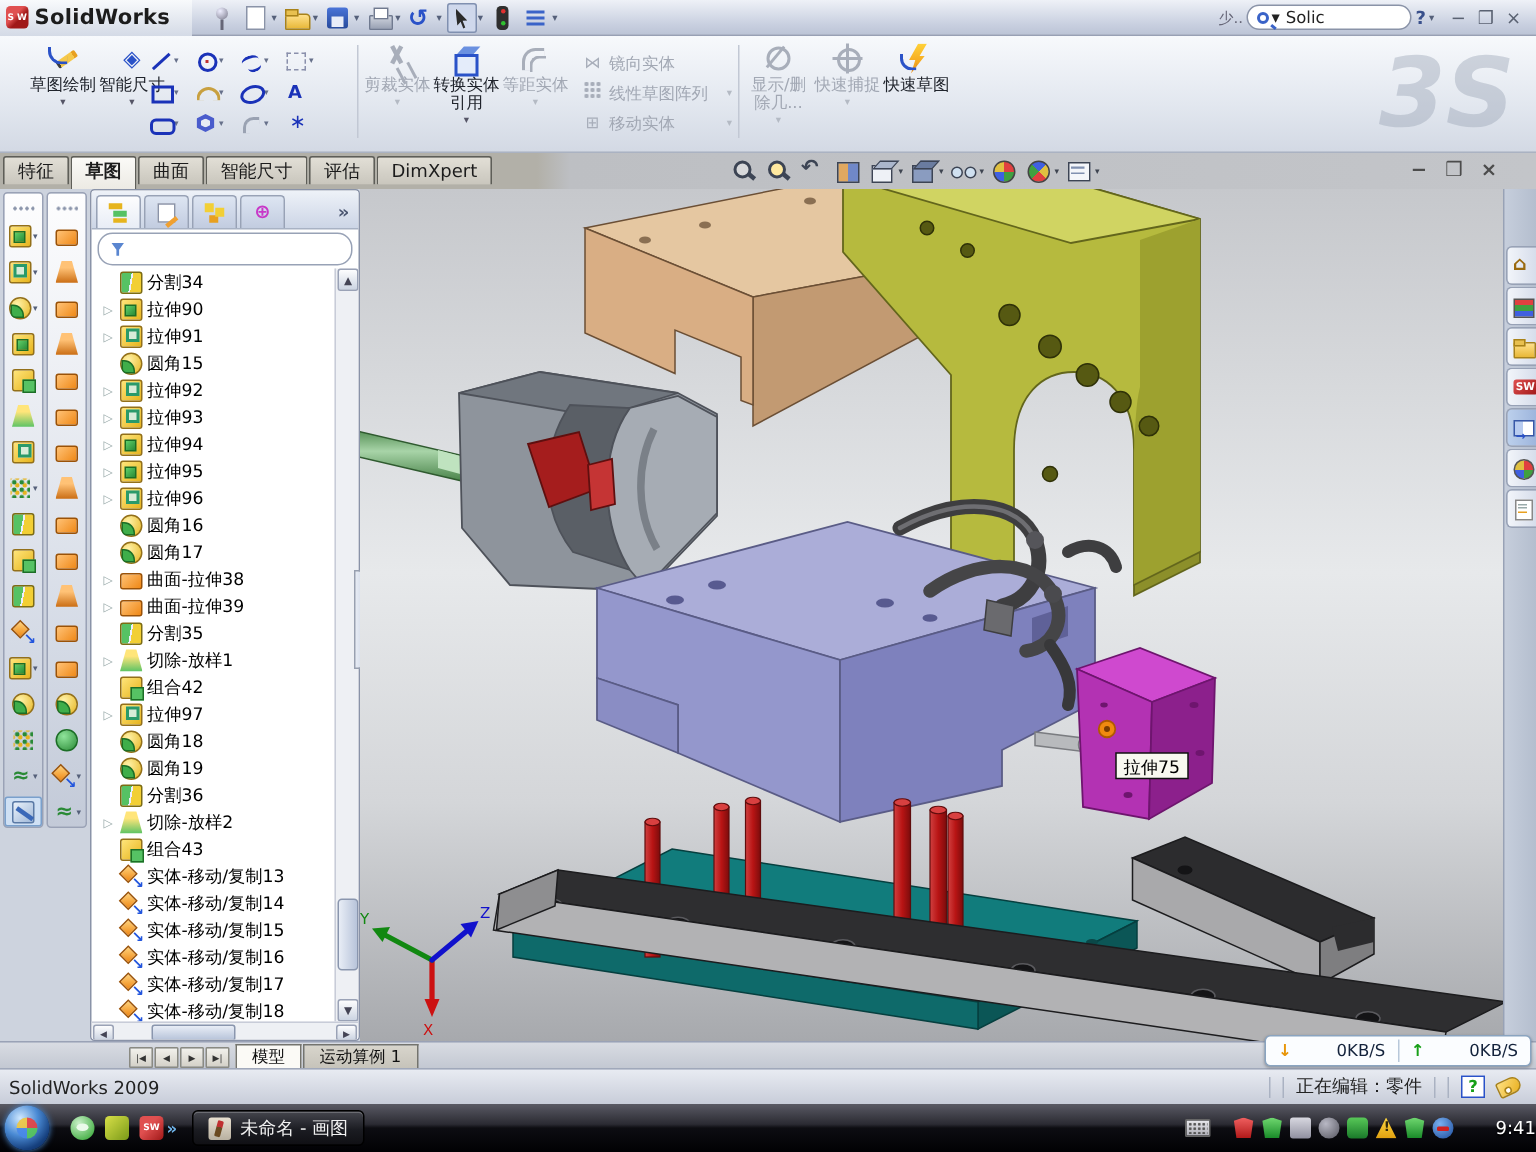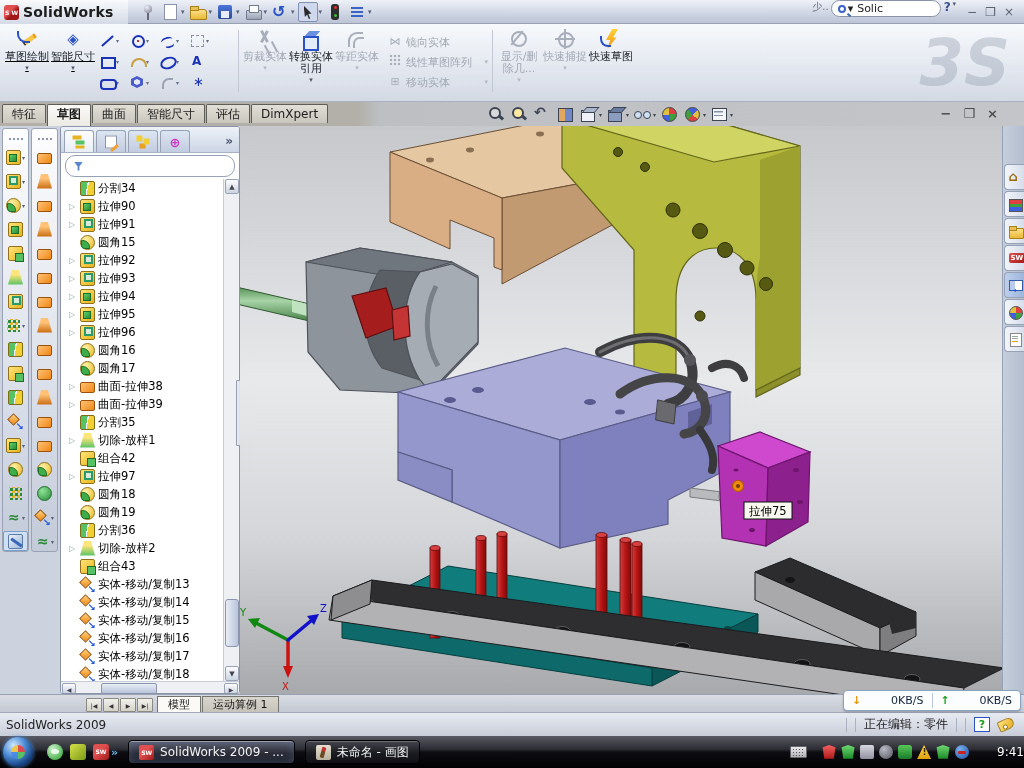--- a/index.html
+++ b/index.html
@@ -2,21 +2,21 @@
 <html><head>
 <meta charset="utf-8">
 <style>
   html,body{margin:0;padding:0;background:#444;}
   *{box-sizing:border-box;font-family:"DejaVu Sans","Liberation Sans",sans-serif;}
   #screen{position:relative;width:1024px;height:768px;overflow:hidden;background:#cdd3de;cursor:default;}
 
   
   #titlebar{position:absolute;left:0;top:0;width:1024px;height:24px;
     background:linear-gradient(180deg,#eef1f7,#c9d0e0 70%,#bcc4d6);border-bottom:1px solid #98a0b4;
-    display:flex;}
+    display:flex;align-items:center;}
   #logo{display:flex;align-items:center;gap:4px;width:128px;height:24px;padding-left:4px;
     background:linear-gradient(180deg,#f8fafc,#d4dae6);}
   .swcube{width:15px;height:15px;border-radius:3px;background:linear-gradient(135deg,#e05050 40%,#a01818 60%);
     color:#fff;font-size:6px;font-weight:bold;line-height:15px;text-align:center;}
   #logotext{font-size:14px;font-weight:bold;color:#1c1c1c;letter-spacing:.2px;}
   #menubar{display:flex;align-items:center;height:24px;margin-left:14px;}
   .menu-item{padding:0 9px;font-size:12px;color:#141414;line-height:24px;}
   #tb-main{display:flex;align-items:center;gap:2px;margin-left:10px;flex:1;}
   .tbtn{width:20px;height:20px;position:relative;border-radius:2px;}
   .tcaret{font-size:7px;color:#55607a;margin:0 1px 0 -1px;}
@@ -334,21 +334,21 @@
     <span class="tcaret">▾</span>
     <div id="winbtns">
       <span>−</span>
       <span>❒</span>
       <span>×</span>
     </div>
   </div>
 
   <div id="ribbon">
     <div id="watermark">3S</div>
-    <div class="rgroup" id="grp-left" style="left:4px;text-decoration:underline;">
+    <div class="rgroup" id="grp-left" style="left:19px;">
         <div class="rb">
           <span class="rbi rbi-pencil"></span>
           <div class="rlabel">草图绘制</div>
           <div class="rcaret">▾</div>
         </div>
         <div class="rb">
           <span class="rbi rbi-smartdim"></span>
           <div class="rlabel">智能尺寸</div>
           <div class="rcaret">▾</div>
         </div>
@@ -1036,24 +1036,20 @@
 
   <div id="taskbar">
     <div id="startorb"></div>
     <div id="quicklaunch">
         <div class="ql ql-msg"></div>
         <div class="ql ql-sec"></div>
         <div class="ql ql-swq">SW</div>
       </div>
     <span id="qlchev">»</span>
     <div id="taskbtns" style="display:flex;">
-        <div class="taskbtn active">
-          <span class="ticon ti-sw">SW</span>
-          <span class="tlab">SolidWorks 2009 - ...</span>
-        </div>
         <div class="taskbtn">
           <span class="ticon ti-paint"></span>
           <span class="tlab">未命名 - 画图</span>
         </div>
       </div>
     <div id="tray">
       <div class="kbicon"></div>
     <div class="tricon shield tr-red"></div>
         <div class="tricon shield tr-green"></div>
         <div class="tricon tr-gray"></div>

